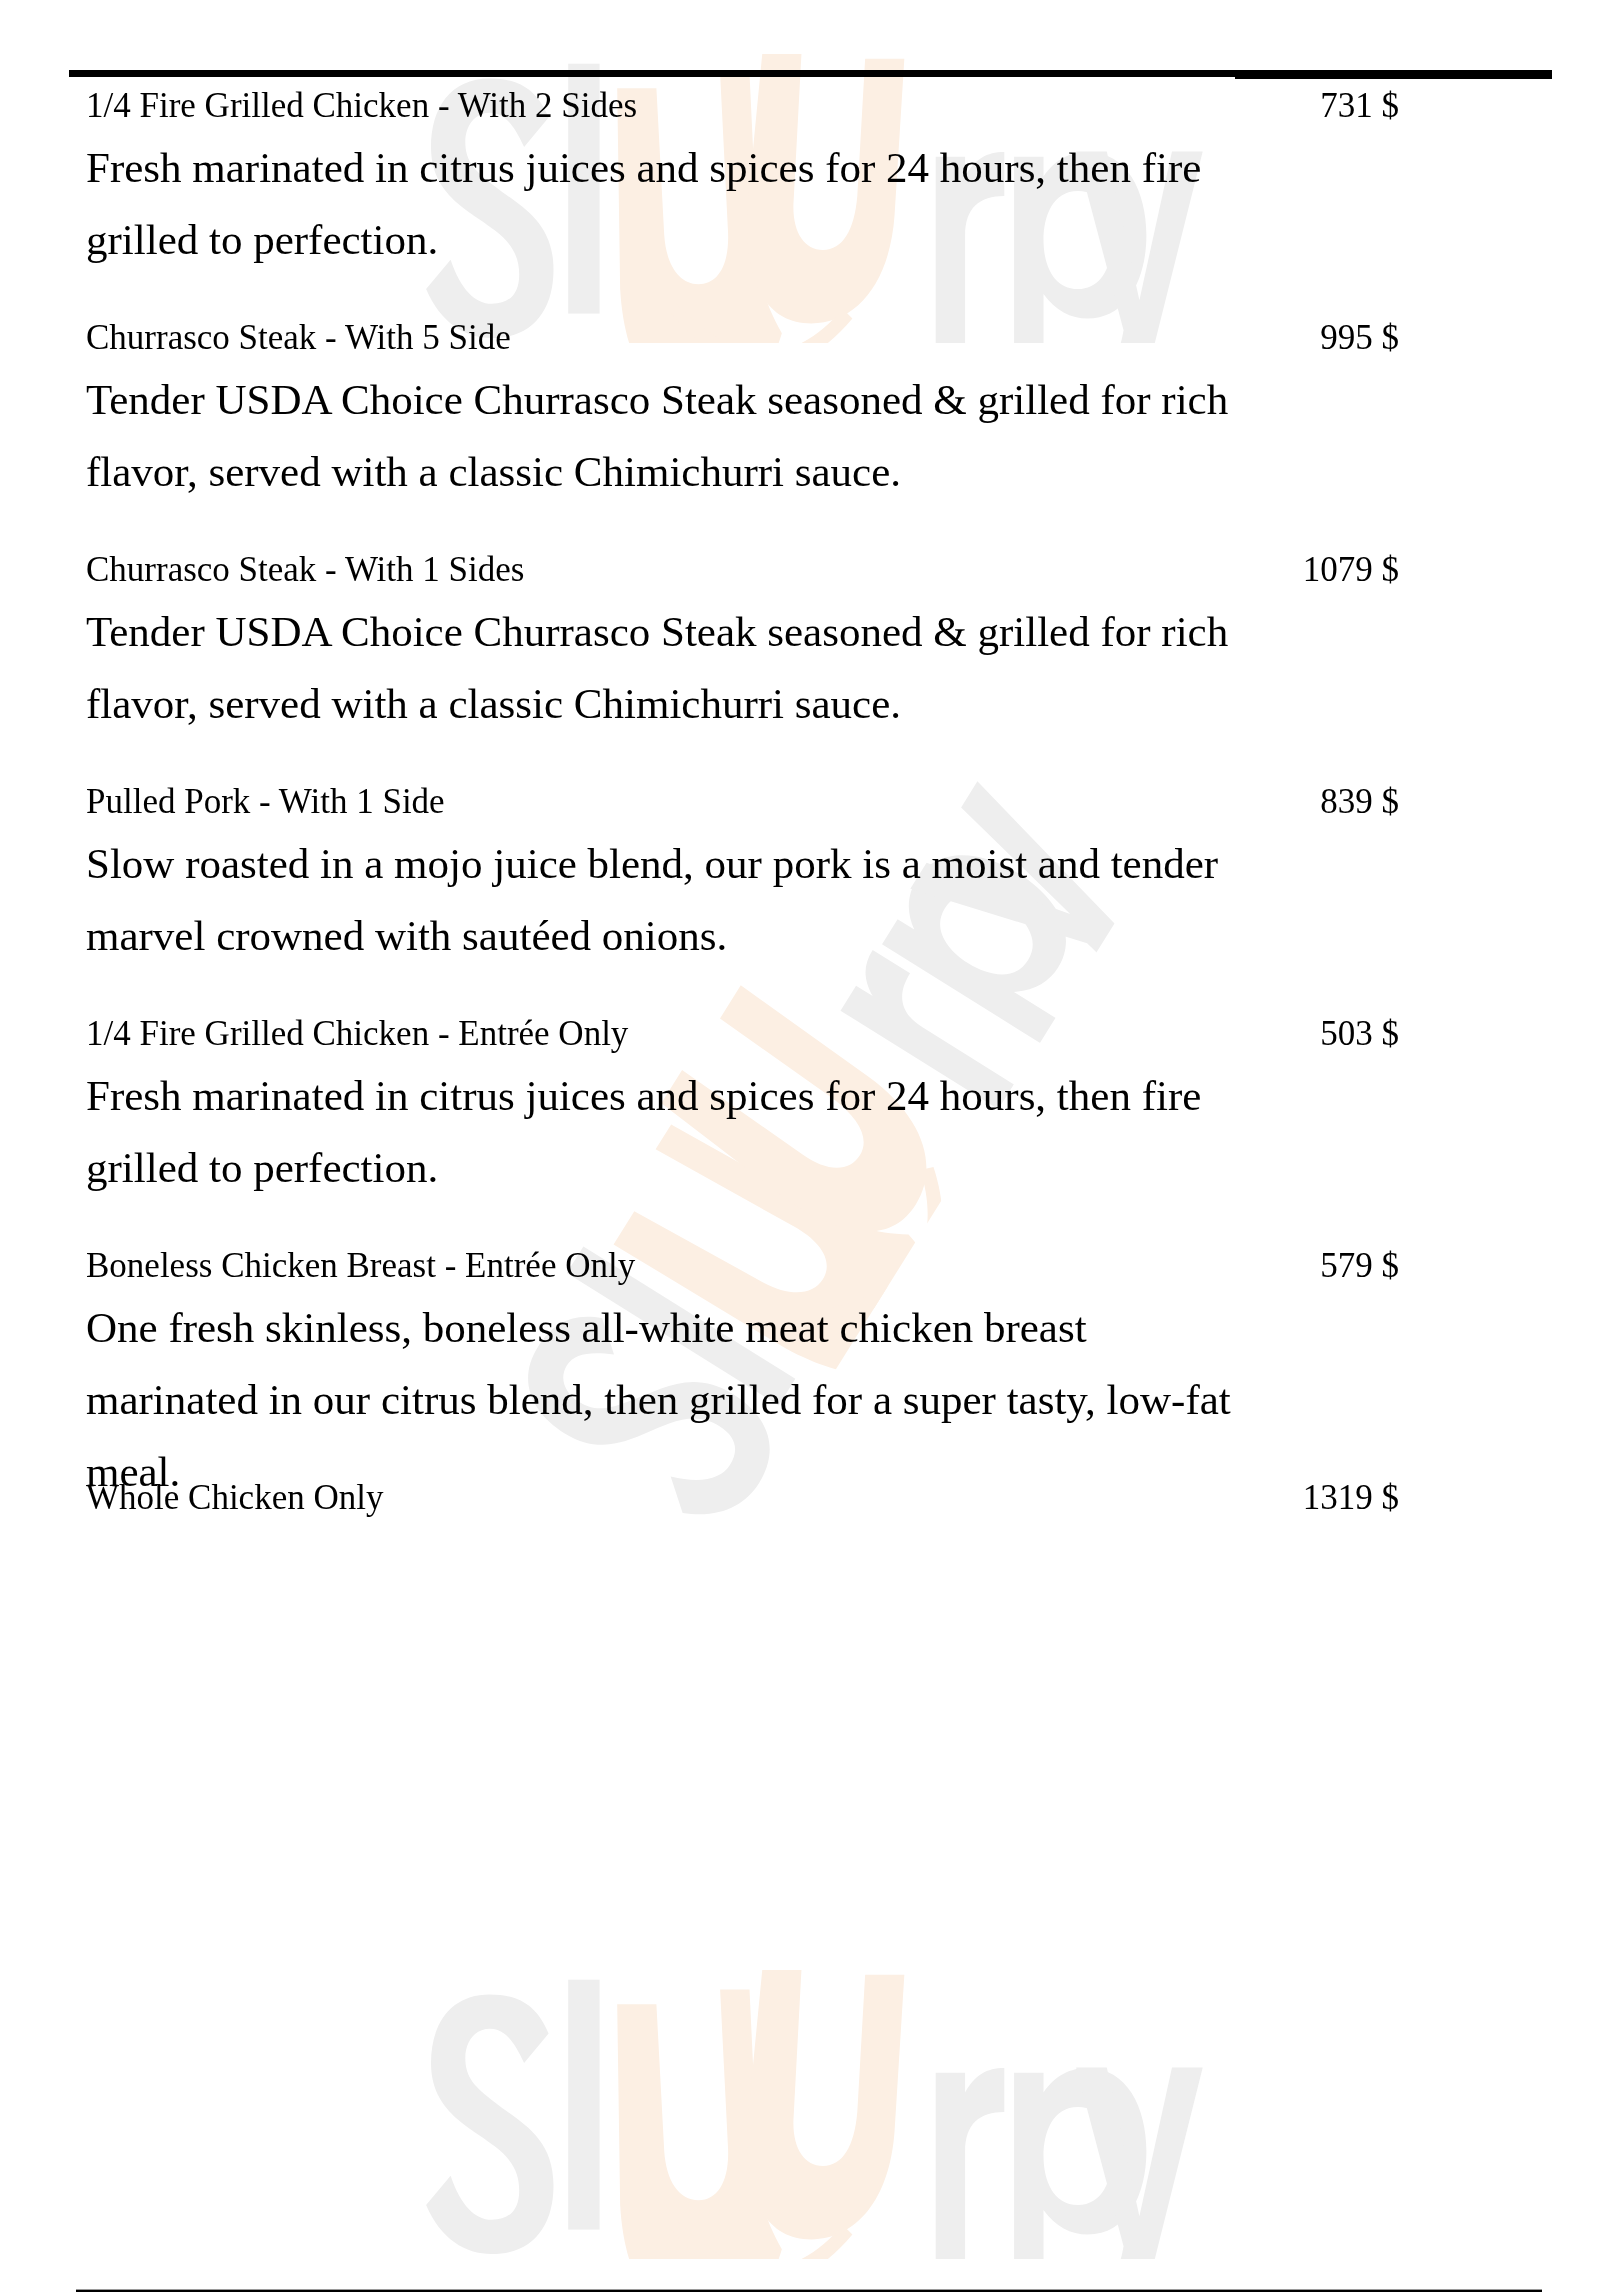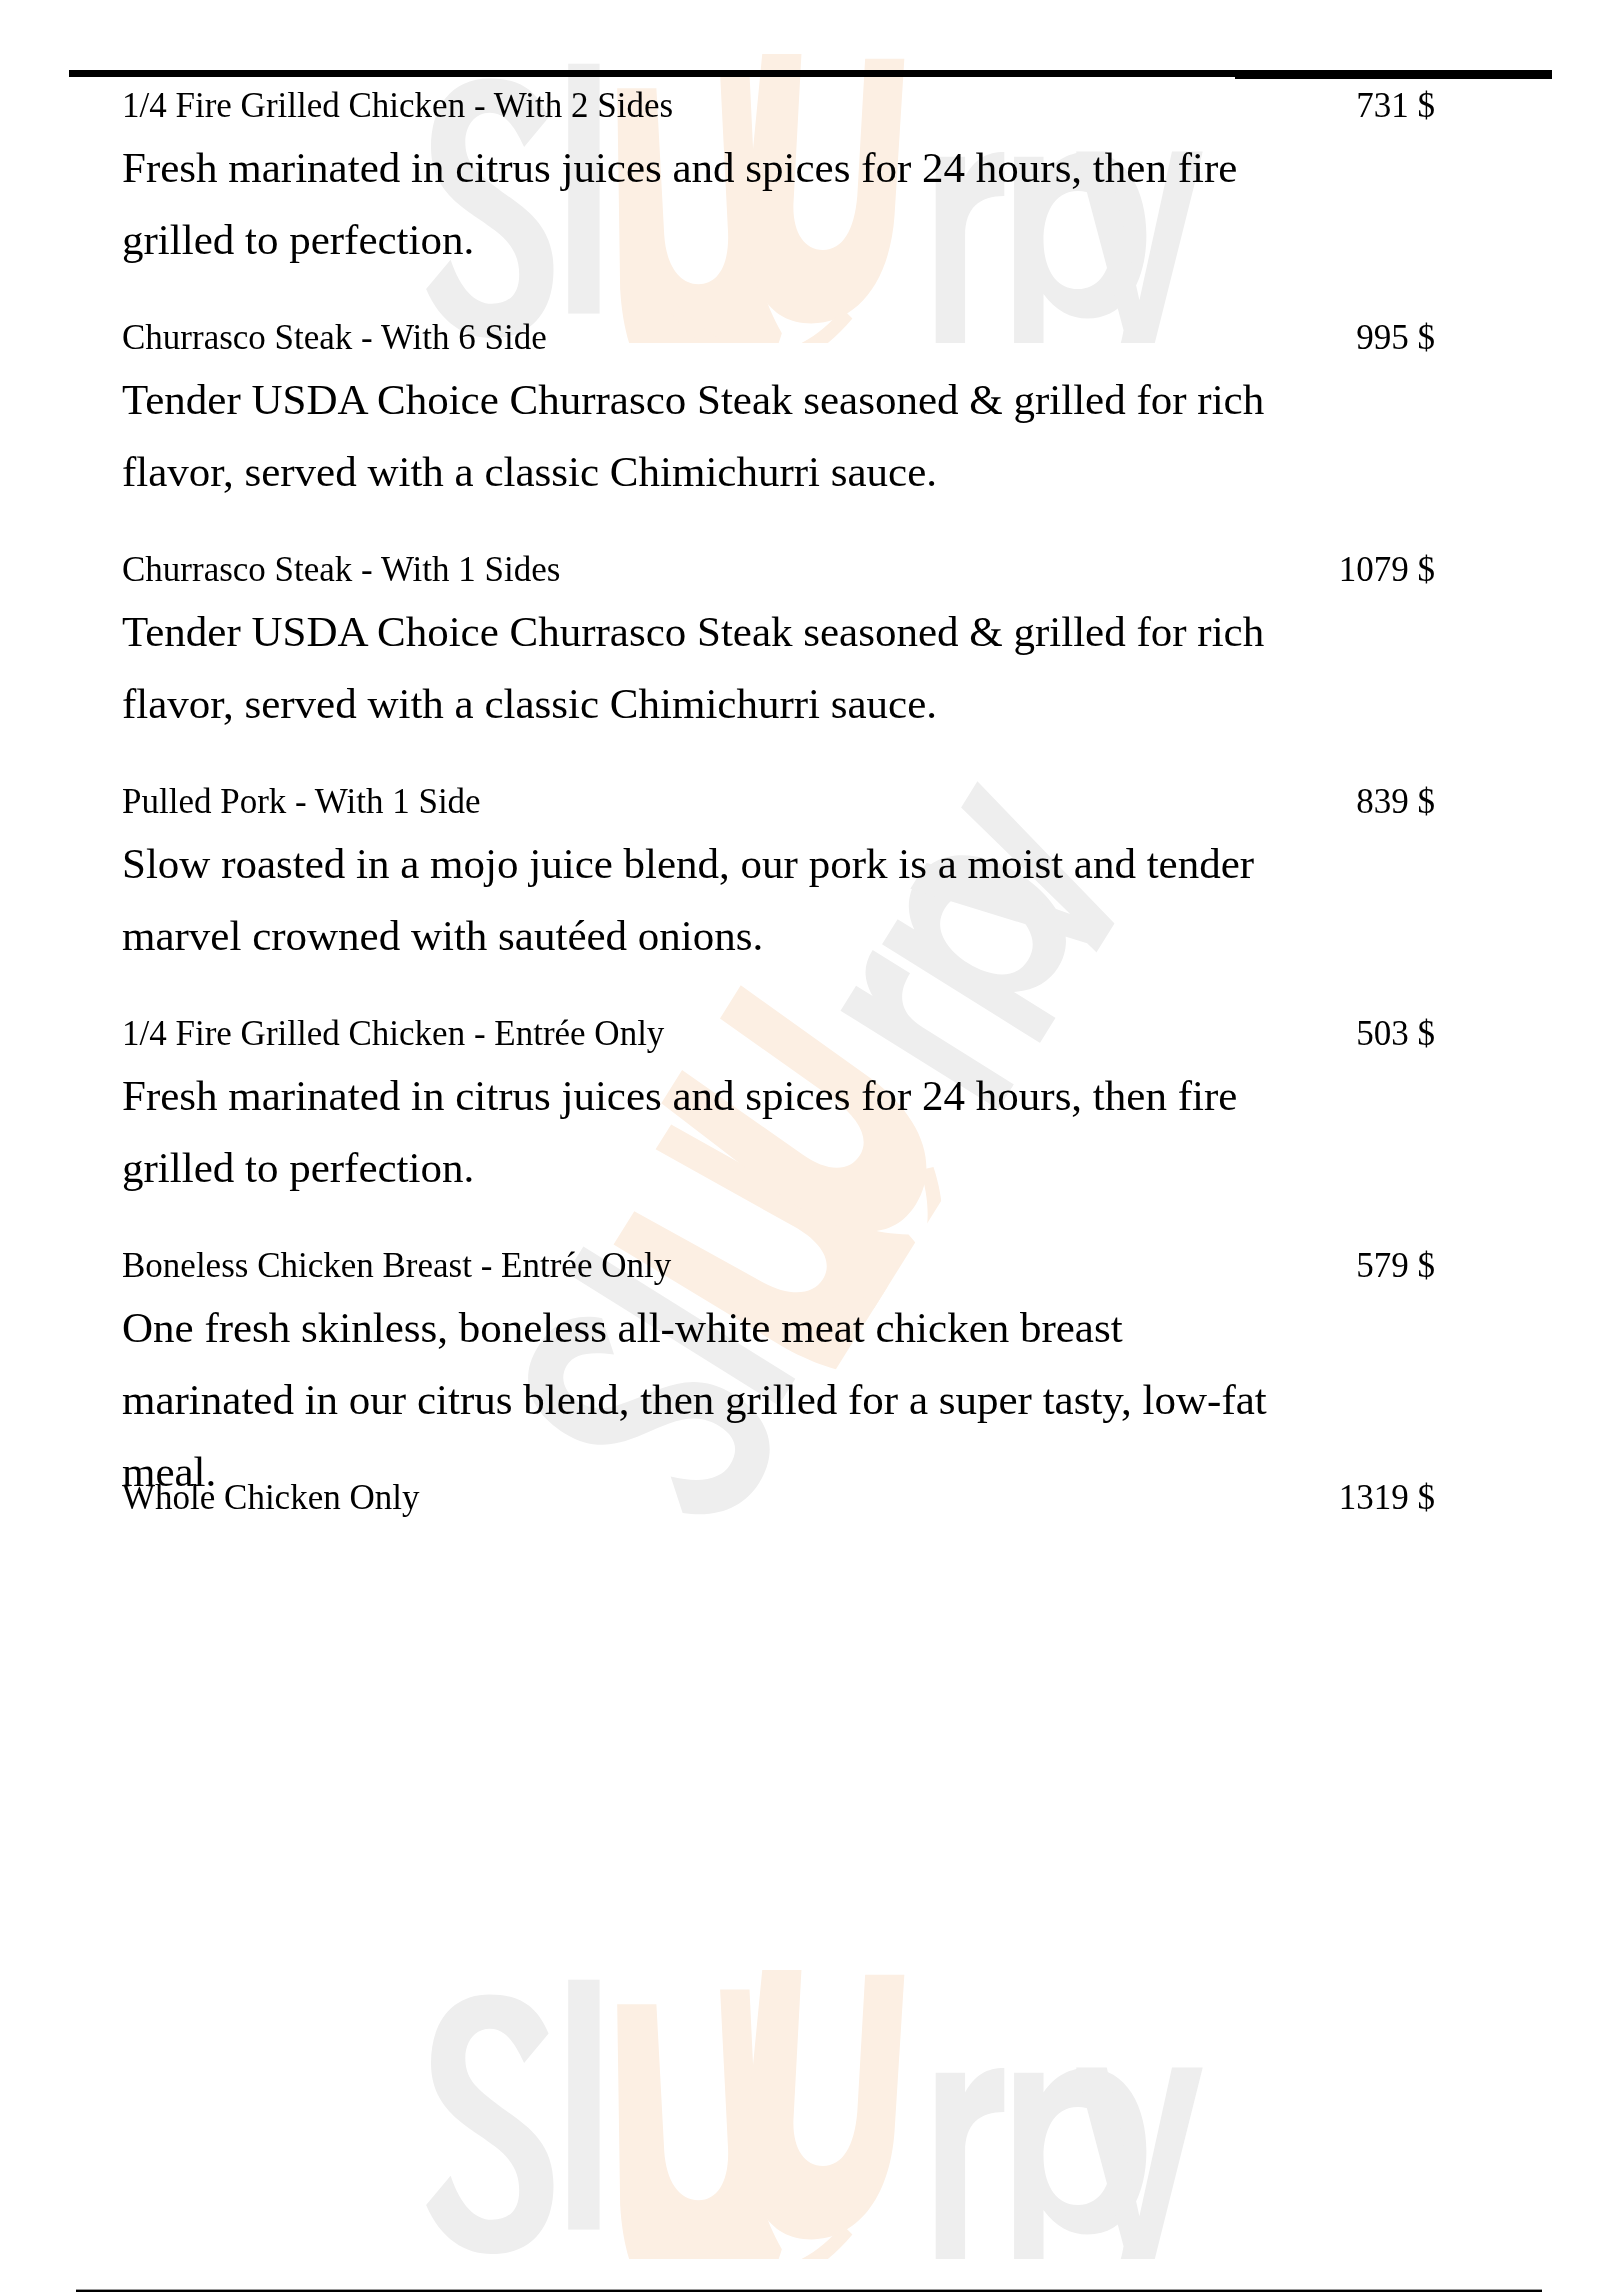--- a/index.html
+++ b/index.html
@@ -58,21 +58,20 @@
       z-index: 2;
     }
 
     
     .menu {
       position: absolute;
       left: 86px;
       top: 80px;
       width: 1313px;
       z-index: 1;
-      margin-left: 36px;
     }
     .menu-item {
       position: relative;
       height: 232px;
     }
     .item-name {
       position: absolute;
       left: 0;
       top: 0;
       font-size: 35px;
@@ -155,21 +154,21 @@
 <div class="top-rule-right"></div>
 <div class="bottom-rule"></div>
 
 <div class="menu">
   <div class="menu-item">
     <div class="item-name">1/4 Fire Grilled Chicken - With 2 Sides</div>
     <div class="item-desc">Fresh marinated in citrus juices and spices for 24 hours, then fire grilled to perfection.</div>
     <div class="item-price">731 $</div>
   </div>
   <div class="menu-item">
-    <div class="item-name">Churrasco Steak - With 6 Side</div>
+    <div class="item-name">Churrasco Steak - With 5 Side</div>
     <div class="item-desc">Tender USDA Choice Churrasco Steak seasoned &amp; grilled for rich flavor, served with a classic Chimichurri sauce.</div>
     <div class="item-price">995 $</div>
   </div>
   <div class="menu-item">
     <div class="item-name">Churrasco Steak - With 1 Sides</div>
     <div class="item-desc">Tender USDA Choice Churrasco Steak seasoned &amp; grilled for rich flavor, served with a classic Chimichurri sauce.</div>
     <div class="item-price">1079 $</div>
   </div>
   <div class="menu-item">
     <div class="item-name">Pulled Pork - With 1 Side</div>

